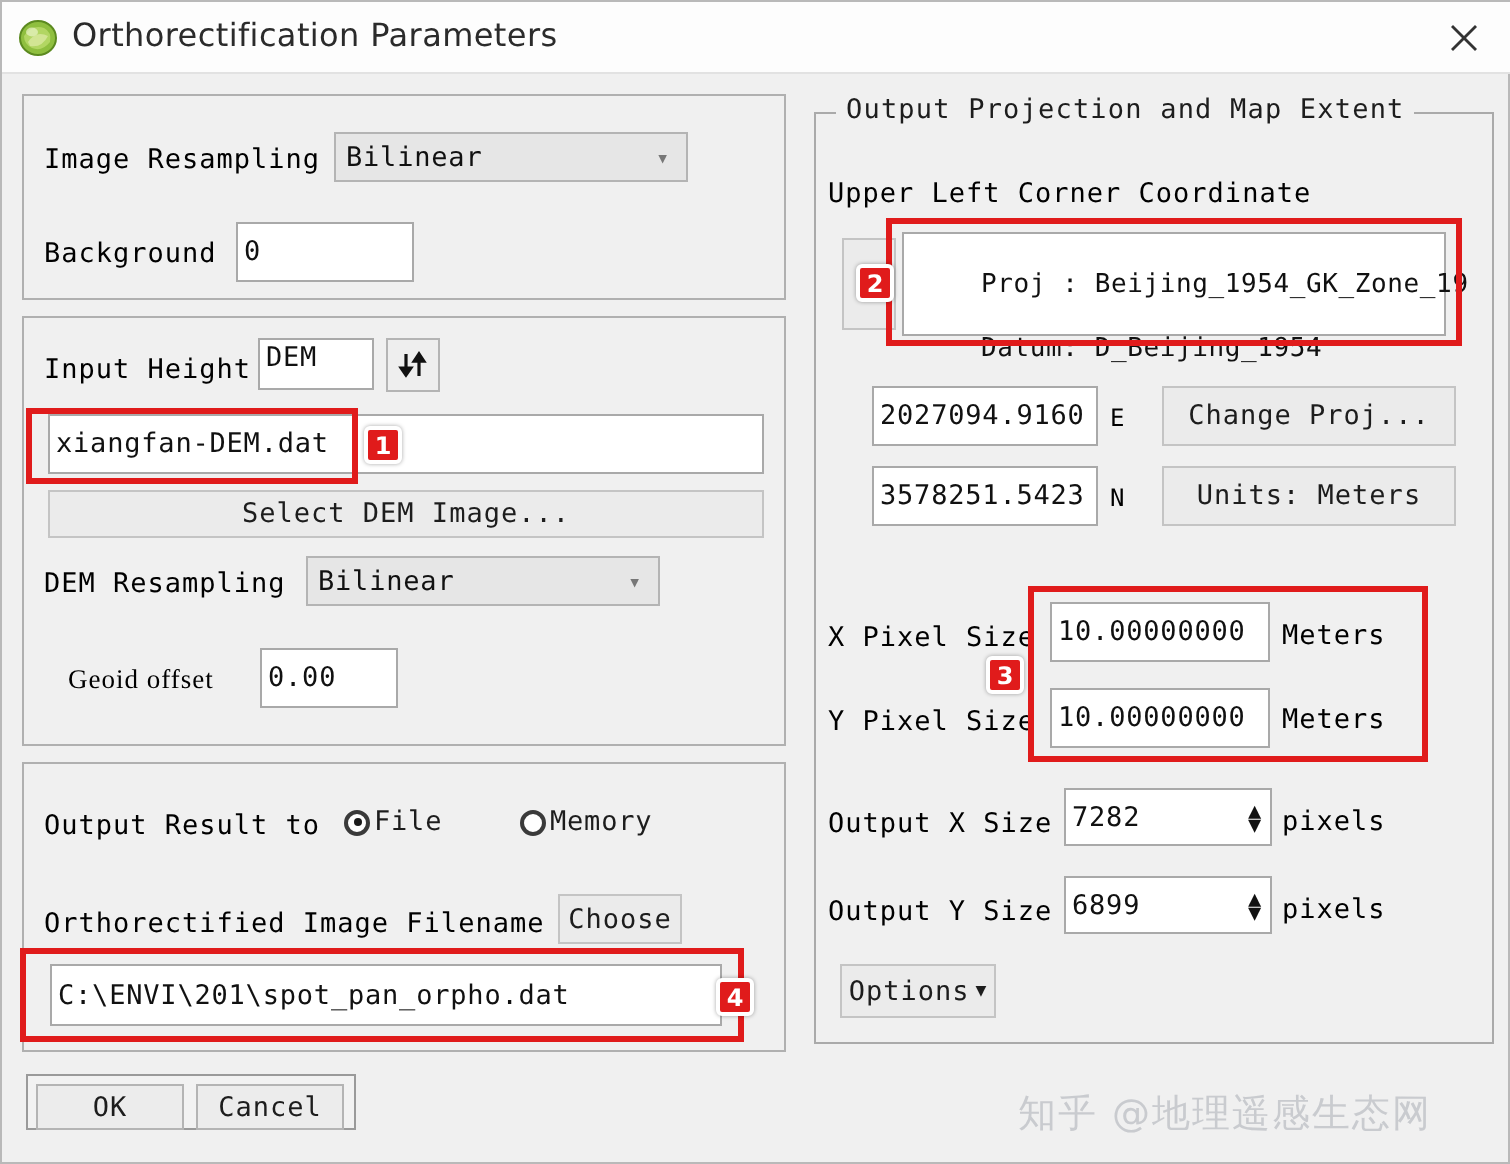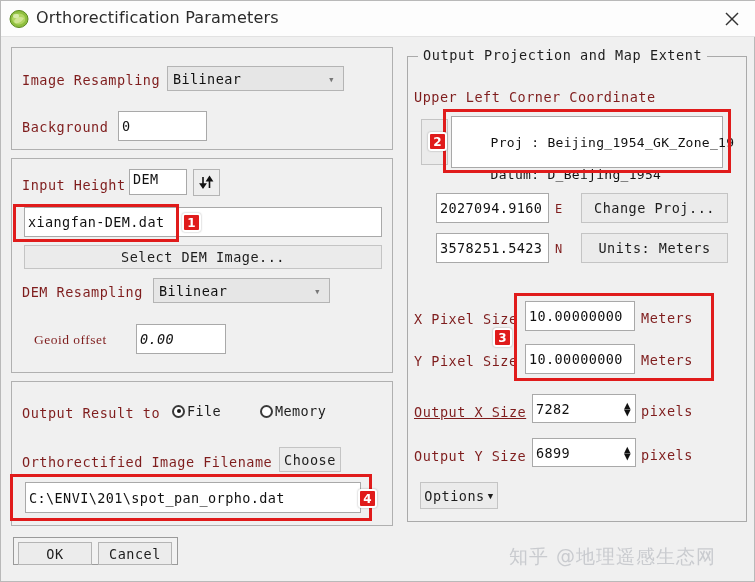--- a/index.html
+++ b/index.html
@@ -61,21 +61,21 @@
     padding: 0 5px;
     font-size: 13.5px;
     color: #1d1d1d;
     white-space: nowrap;
     letter-spacing: .6px;
   }
   
   .lbl {
     position: absolute;
     font-size: 13.5px;
-    color: #7f1d1d;
+    color: #000000;
     white-space: nowrap;
     letter-spacing: .5px;
   }
   .txtbox {
     position: absolute;
     background: #ffffff;
     border: 1px solid #a9a9a9;
     font-size: 13.5px;
     color: #111;
     display: flex; align-items: center;
@@ -259,21 +259,21 @@
 
     <div class="btn-flat" style="left:12px; top:86px; width:358px; height:24px;">Select DEM Image...</div>
 
     <div class="lbl" style="left:10px; top:125px;">DEM Resampling</div>
     <div class="combo" style="left:141px; top:119px; width:177px; height:25px;">
       <span>Bilinear</span>
       <span class="arrow">▾</span>
     </div>
 
     <div class="lbl" style="left:22px; top:173px;font-family:Liberation Serif, serif;">Geoid offset</div>
-    <div class="txtbox" style="left:124px; top:165px; width:90px; height:30px;font-style:italic;">
+    <div class="txtbox" style="left:118px; top:165px; width:69px; height:30px;">
       <span>0.00</span>
     </div>
   </div>
 
   <div class="panel" style="left:10px; top:380px; width:382px; height:145px;">
     <div class="lbl" style="left:10px; top:23px;text-align:center;">Output Result to</div>
 
     <div class="radio-wrap" style="left:160px; top:21px;">
       <span class="radio on"></span>
       <span class="radio-lbl">File</span>
@@ -321,21 +321,21 @@
     <span>10.00000000</span>
   </div>
   <div class="lbl" style="left:640px; top:309px;">Meters</div>
 
   <div class="lbl" style="left:413px; top:352px;">Y Pixel Size</div>
   <div class="txtbox" style="left:524px; top:343px; width:110px; height:30px;">
     <span>10.00000000</span>
   </div>
   <div class="lbl" style="left:640px; top:351px;">Meters</div>
 
-  <div class="lbl" style="left:413px; top:403px;text-decoration:underline;">Output X Size</div>
+  <div class="lbl" style="left:413px; top:403px;">Output X Size</div>
   <div class="spin-box" style="left:531px; top:393px; width:104px; height:29px;">
     <span>7282</span>
     <span class="spin-arrows">
       <span>▲</span>
         <span>▼</span>
     </span>
   </div>
   <div class="lbl" style="left:640px; top:402px;">pixels</div>
 
   <div class="lbl" style="left:413px; top:447px;">Output Y Size</div>

